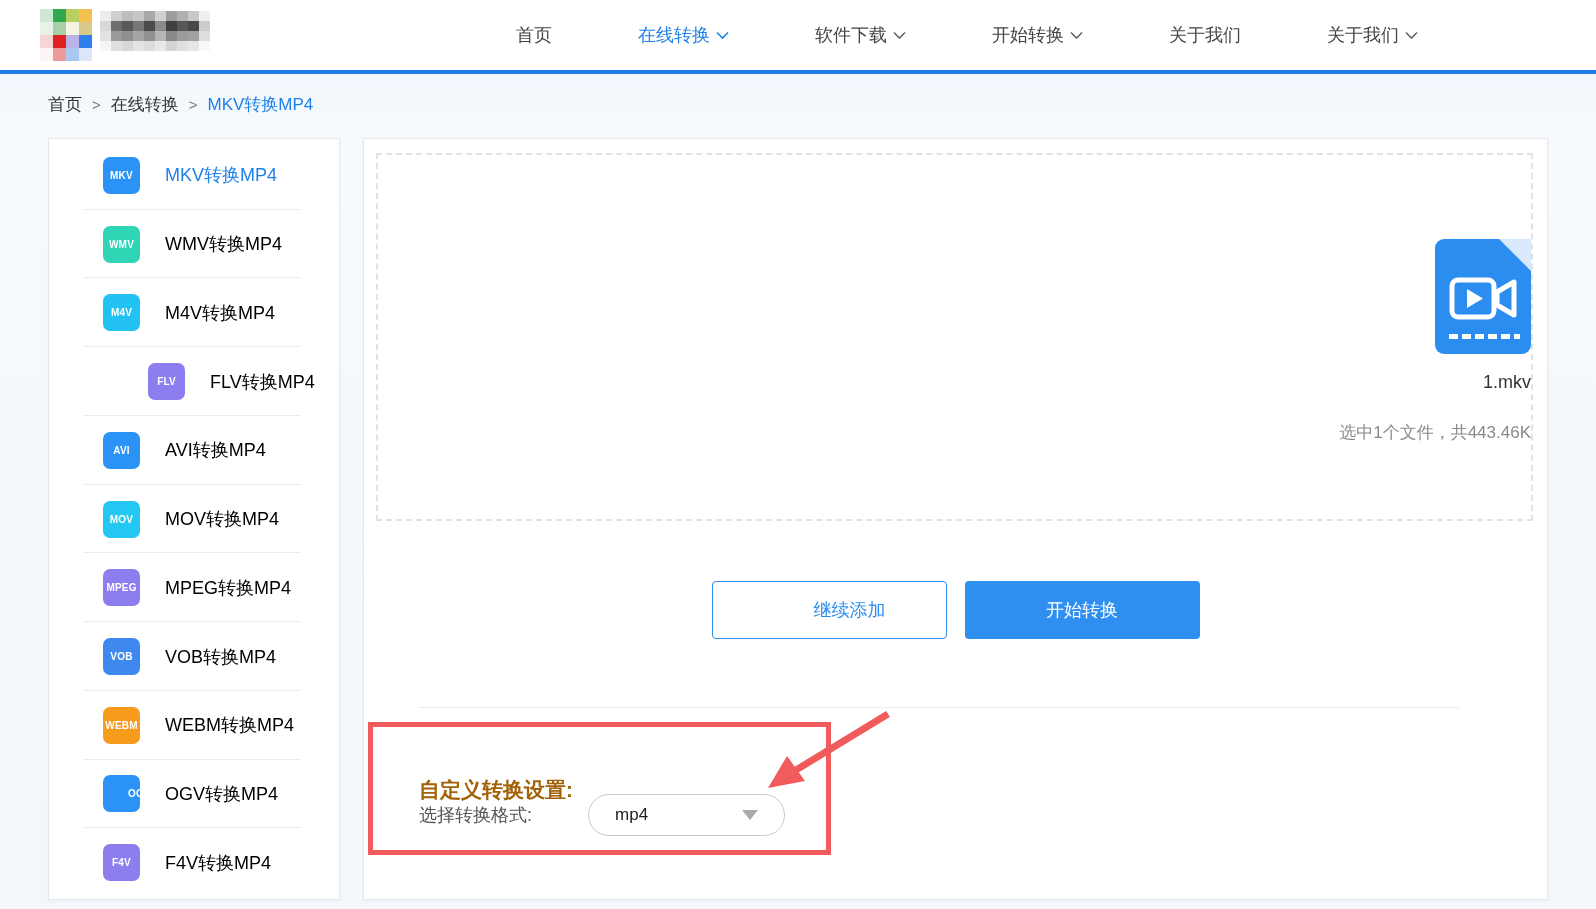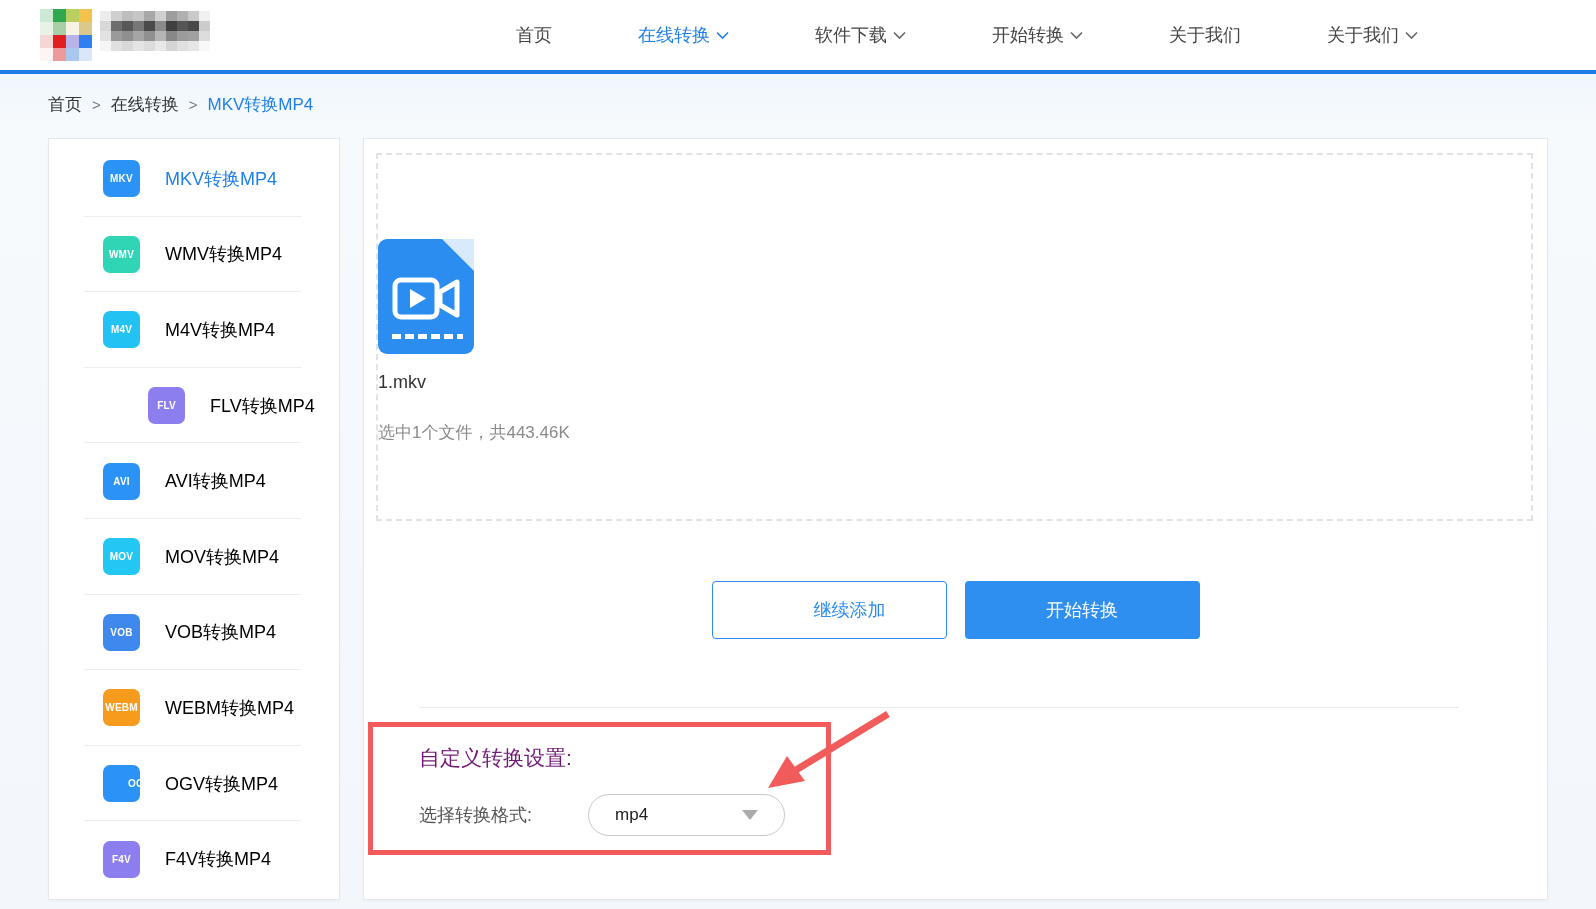--- a/index.html
+++ b/index.html
@@ -54,38 +54,38 @@
   .side-label { font-size:18px; color:#000000; }
   .side-item.active .side-label { color:#2080e8; }
 
   .main {
     position:absolute; left:363px; top:138px; width:1185px; height:762px;
     background:#fff; border:1px solid #e4e7eb; box-shadow:0 1px 3px rgba(0,0,0,.03);
   }
   .dropzone {
     position:absolute; left:12px; top:14px; width:1157px; height:368px;
     border:2px dashed #e2e2e2;
-    display:flex; flex-direction:column; align-items:flex-start; justify-content:flex-start;
+    display:flex; flex-direction:column; align-items:flex-end; justify-content:flex-start;
   }
   .file-icon { margin-top:84px; }
   .file-name { margin-top:18px; font-size:18px; color:#333; }
   .file-summary { margin-top:28px; font-size:17px; color:#8a8a8a; }
 
   .btn-row {
     position:absolute; top:442px; left:0; width:100%;
     display:flex; justify-content:center; gap:18px;
   }
   .btn { width:235px; height:58px; border-radius:4px; font-size:18px;
          display:flex; align-items:center; justify-content:center; cursor:pointer; }
   .btn-outline { background:#fff; border:1px solid #2d8cf0; color:#2d8cf0;padding-left:41px; }
   .btn-solid   { background:#2e8ff0; border:none; color:#fff; }
 
   .divider { position:absolute; top:568px; left:55px; right:88px; height:1px; background:#eaeaea; }
 
-  .settings-title { position:absolute; left:55px; top:605px; font-size:21px; color:#701a75; }
+  .settings-title { position:absolute; left:55px; top:637px; font-size:21px; color:#a16207;font-weight:bold; }
   .settings-row   { position:absolute; left:55px; top:655px; display:flex; align-items:center; gap:56px; }
   .settings-label { font-size:18px; color:#555; }
   .select-pill {
     width:197px; height:42px; border:1px solid #c9c9c9; border-radius:21px;
     display:flex; align-items:center; padding:4px 26px; background:#fff; cursor:pointer;
   }
   .select-value { font-size:17px; color:#222; }
   .caret { margin-left:auto; width:0; height:0;
            border-left:8px solid transparent; border-right:8px solid transparent;
            border-top:10px solid #ababab; }
@@ -224,20 +224,24 @@
   </div>
   <div class="side-item">
     <span class="badge" style="background: rgb(43, 147, 245);">AVI</span>
     <span class="side-label">AVI转换MP4</span>
   </div>
   <div class="side-item">
     <span class="badge" style="background: rgb(34, 200, 242);">MOV</span>
     <span class="side-label">MOV转换MP4</span>
   </div>
   <div class="side-item">
+    <span class="badge" style="background: rgb(141, 126, 240);">MPEG</span>
+    <span class="side-label">MPEG转换MP4</span>
+  </div>
+  <div class="side-item">
     <span class="badge" style="background: rgb(62, 136, 238);">VOB</span>
     <span class="side-label">VOB转换MP4</span>
   </div>
   <div class="side-item">
     <span class="badge" style="background: rgb(247, 155, 29);">WEBM</span>
     <span class="side-label">WEBM转换MP4</span>
   </div>
   <div class="side-item">
     <span class="badge" style="background: rgb(43, 147, 245); padding-left: 36px;">OGV</span>
     <span class="side-label">OGV转换MP4</span>

